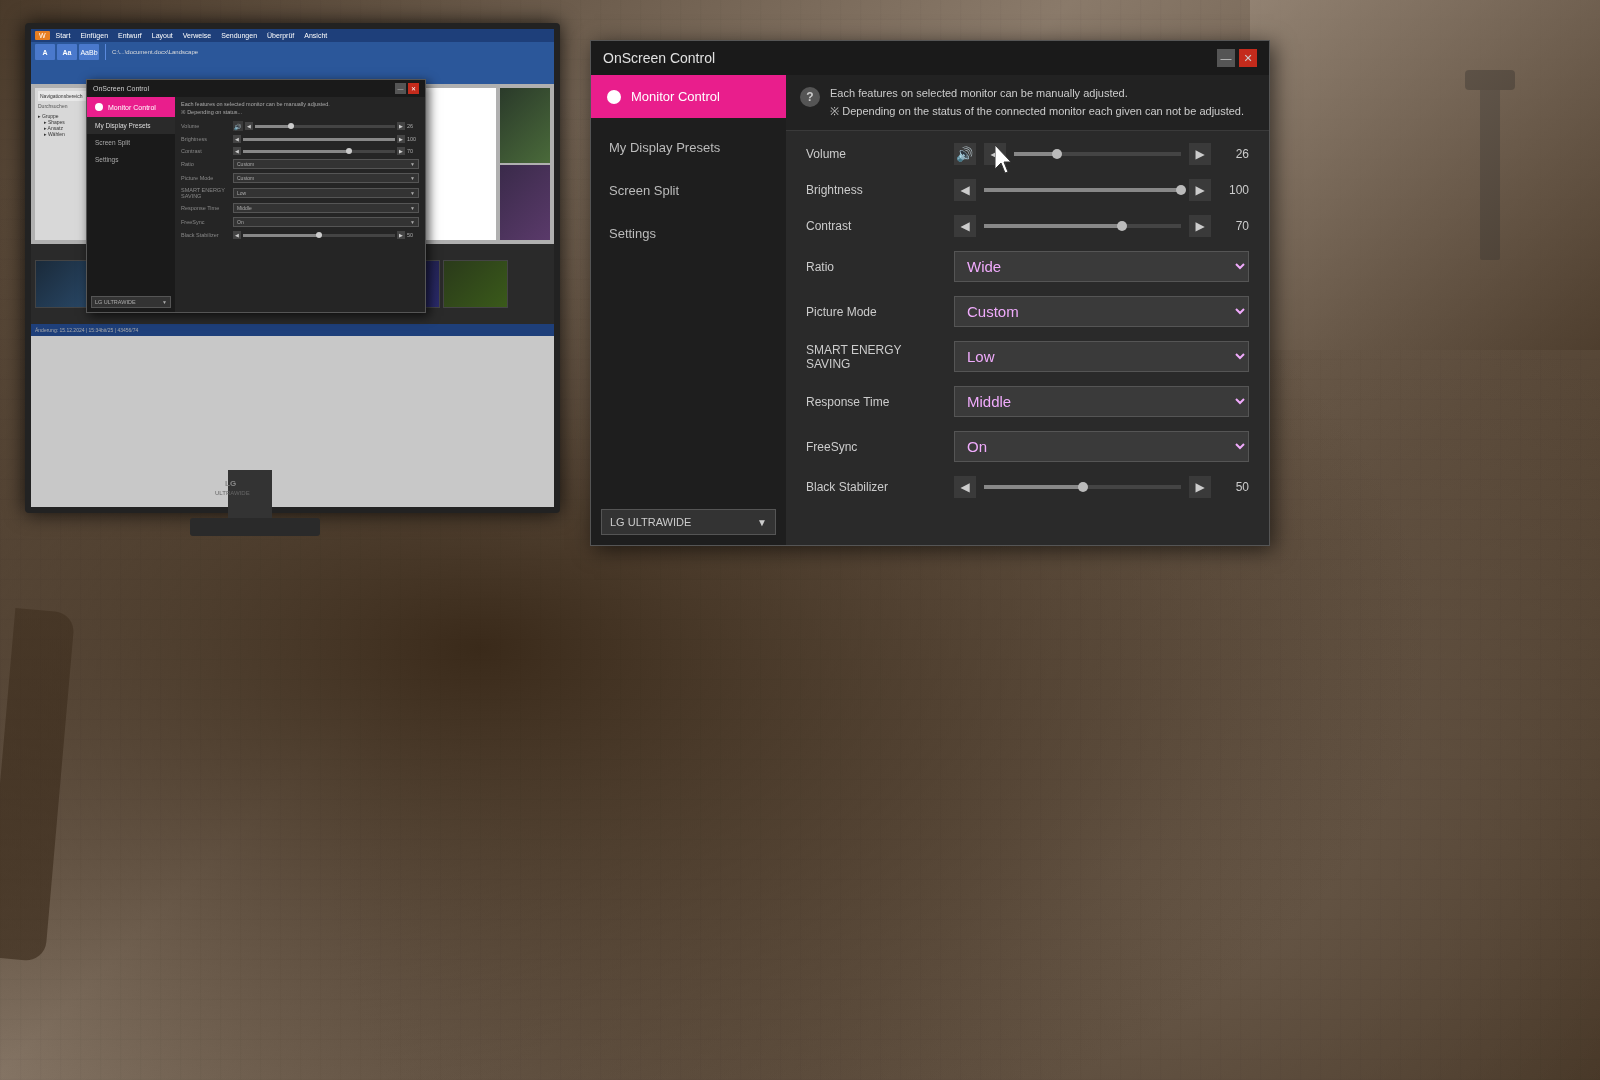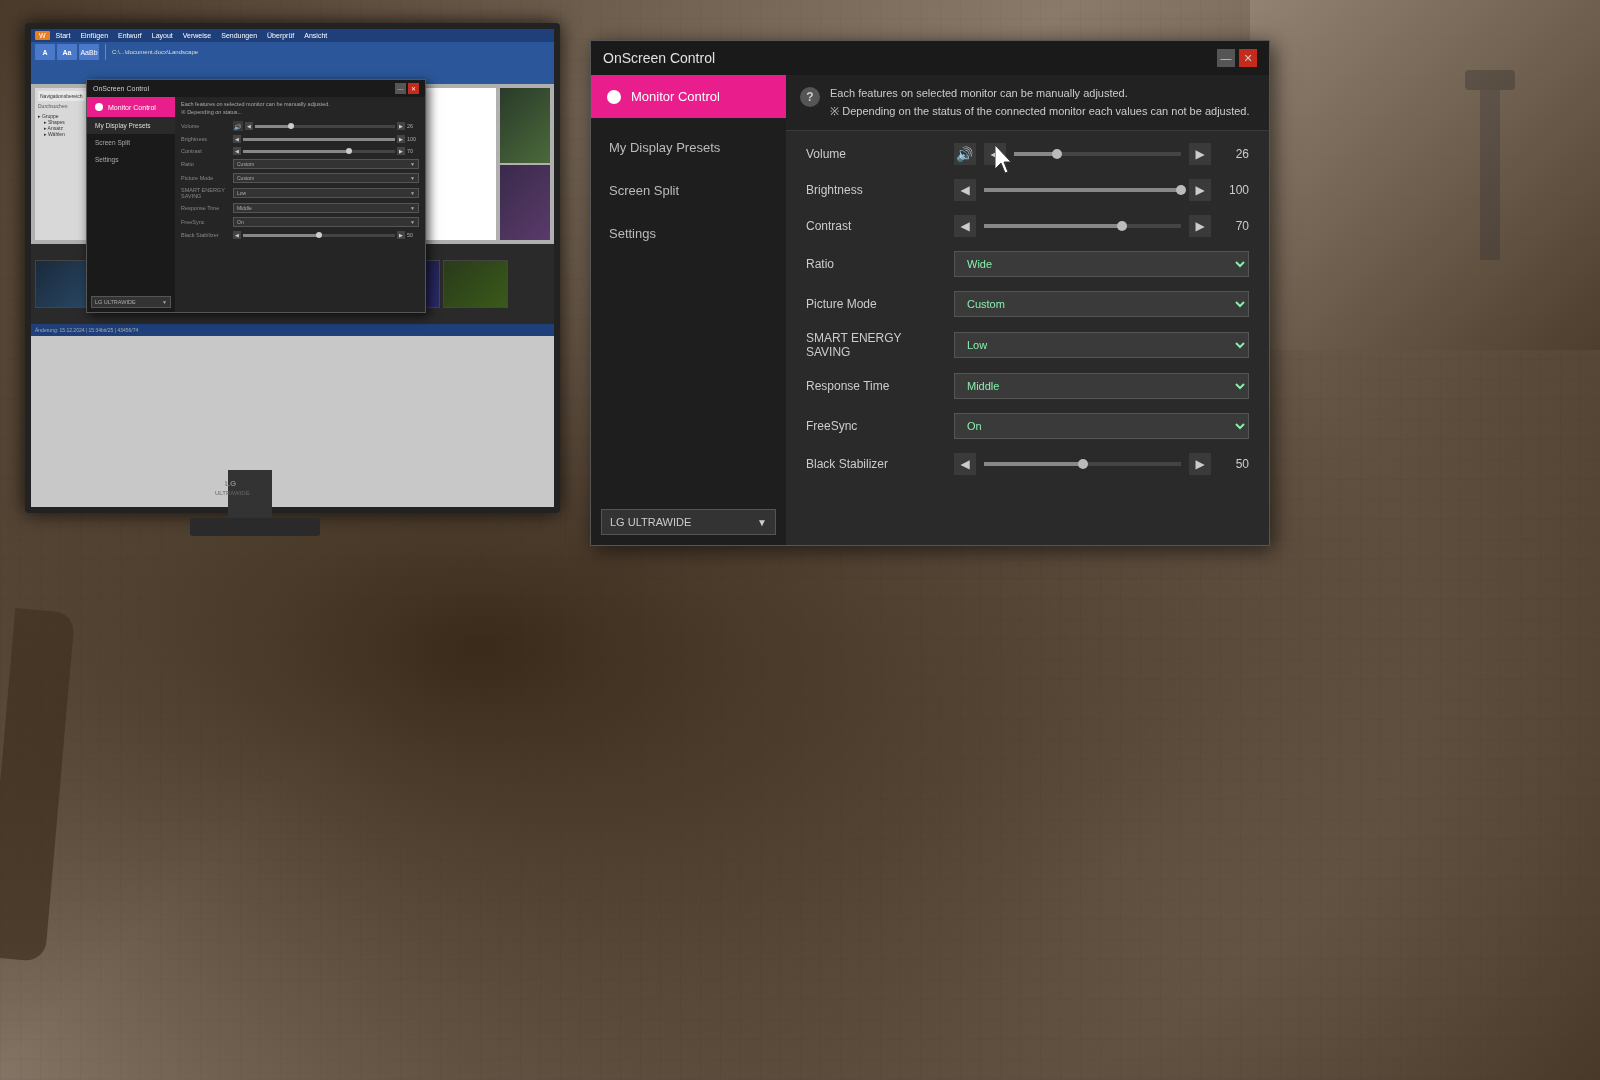--- a/index.html
+++ b/index.html
@@ -232,24 +232,24 @@
     .ctrl-value {
       color: #ccc;
       font-size: 12px;
       width: 30px;
       text-align: right;
     }
 
     .ctrl-select {
       flex: 1;
       background: #3a3a3a;
-      color: #86efac;
+      color: #f0abfc;
       border: 1px solid #555;
       padding: 5px 8px;
-      font-size: 11px;
+      font-size: 15px;
       cursor: pointer;
     }
 
     
     .desk {
       position: absolute;
       bottom: 0;
       left: 0;
       right: 0;
       height: 300px;
@@ -556,21 +556,21 @@
         </div>
       </div>
     </div>
 
     <div class="osc-content">
 
       <div class="osc-info-bar">
         <div class="info-icon">?</div>
         <div class="info-text">
           <div>Each features on selected monitor can be manually adjusted.</div>
-          <div>※ Depending on the status of the connected monitor each values can not be adjusted.</div>
+          <div>※ Depending on the status of the connected monitor each given can not be adjusted.</div>
         </div>
       </div>
 
       <div class="osc-controls">
 
         <div class="ctrl-row">
           <span class="ctrl-label">Volume</span>
           <button class="ctrl-btn" style="font-size:14px;">🔊</button>
           <button class="ctrl-btn">◀</button>
           <div class="ctrl-slider-track">

